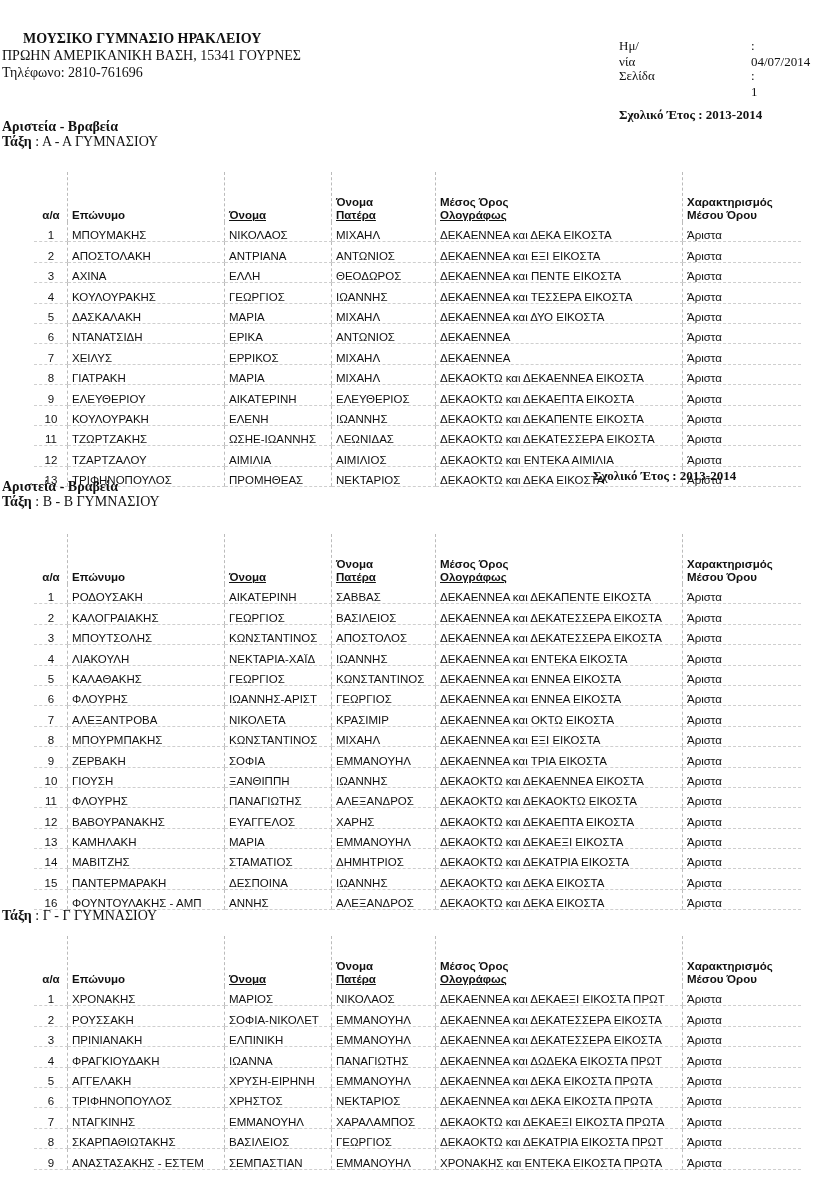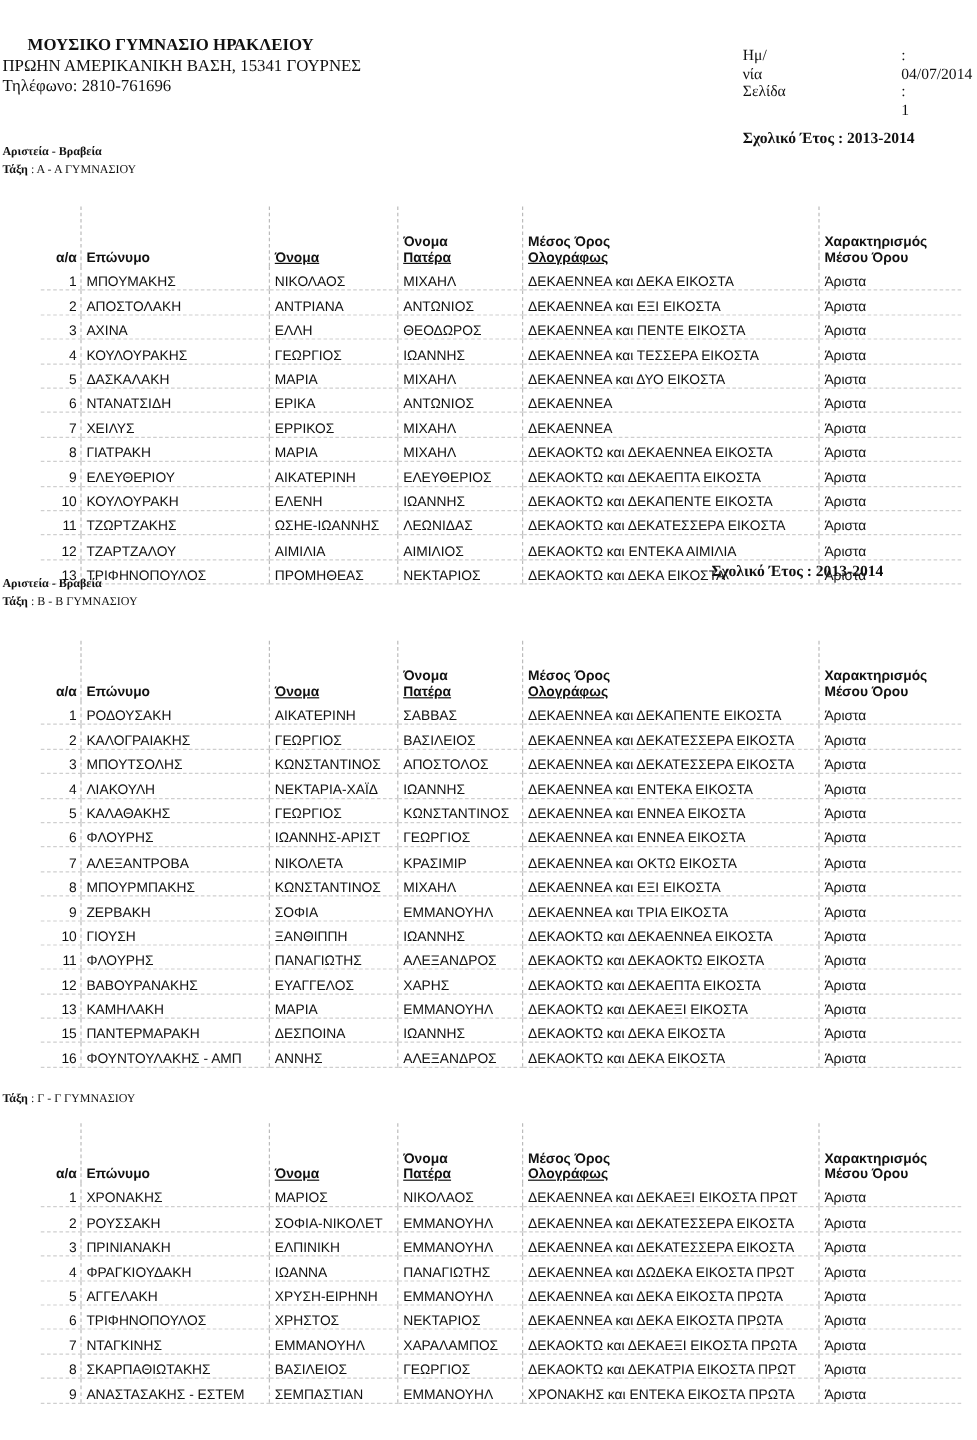--- a/index.html
+++ b/index.html
@@ -8,27 +8,27 @@
   .sans { font-family: "Liberation Sans", "DejaVu Sans", sans-serif; }
 
   .hdr-left { position: absolute; left: 2px; top: 30px; font-size: 14px; line-height: 17px; }
   .hdr-left .school { font-weight: bold; margin-left: 21px; }
   .hdr-right { position: absolute; left: 619px; top: 38px; font-size: 13px; }
   .hdr-right .row { position: relative; height: 30px; }
   .hdr-right .lbl { position: absolute; left: 0; }
   .hdr-right .val { position: absolute; left: 90px; margin-left: 42px; }
 
   .year { position: absolute; font-size: 13px; font-weight: bold; }
-  .sec-title { position: absolute; left: 2px; font-size: 10px; line-height: 15px; }
+  .sec-title { position: absolute; left: 2px; font-size: 14px; line-height: 15px; }
   .sec-title .b { font-weight: bold; }
 
   table.grid { position: absolute; left: 34px; border-collapse: collapse; font-size: 11.5px; }
   table.grid td { padding: 0 4px; height: 19.4px; white-space: nowrap; border-bottom: 1px dashed #cfcfcf; vertical-align: bottom; }
   table.grid tr.hd td { font-weight: bold; border-bottom: none; vertical-align: bottom; padding-bottom: 0; line-height: 13px; height: 50px; }
-  table.grid td.num { text-align: right; width: 26px; padding-right: 3px; }
+  table.grid td.num { text-align: center; width: 26px; padding-right: 3px; }
   table.grid td.c-sur { width: 148px; border-left: 1px dashed #bbb; }
   table.grid td.c-fn { width: 98px; border-left: 1px dashed #bbb; }
   table.grid td.c-pn { width: 95px; border-left: 1px dashed #bbb; }
   table.grid td.c-avg { width: 238px; border-left: 1px dashed #bbb; }
   table.grid td.c-ch { width: 110px; border-left: 1px dashed #bbb; }
   .u { text-decoration: underline; }
 </style>
 </head>
 <body>
 
@@ -301,20 +301,28 @@
       </tr>
       <tr>
         <td class="num">13</td>
         <td class="c-sur">ΚΑΜΗΛΑΚΗ</td>
         <td class="c-fn">ΜΑΡΙΑ</td>
         <td class="c-pn">ΕΜΜΑΝΟΥΗΛ</td>
         <td class="c-avg">ΔΕΚΑΟΚΤΩ και ΔΕΚΑΕΞΙ ΕΙΚΟΣΤΑ</td>
         <td class="c-ch">Άριστα</td>
       </tr>
       <tr>
+        <td class="num">14</td>
+        <td class="c-sur">ΜΑΒΙΤΖΗΣ</td>
+        <td class="c-fn">ΣΤΑΜΑΤΙΟΣ</td>
+        <td class="c-pn">ΔΗΜΗΤΡΙΟΣ</td>
+        <td class="c-avg">ΔΕΚΑΟΚΤΩ και ΔΕΚΑΤΡΙΑ ΕΙΚΟΣΤΑ</td>
+        <td class="c-ch">Άριστα</td>
+      </tr>
+      <tr>
         <td class="num">15</td>
         <td class="c-sur">ΠΑΝΤΕΡΜΑΡΑΚΗ</td>
         <td class="c-fn">ΔΕΣΠΟΙΝΑ</td>
         <td class="c-pn">ΙΩΑΝΝΗΣ</td>
         <td class="c-avg">ΔΕΚΑΟΚΤΩ και ΔΕΚΑ ΕΙΚΟΣΤΑ</td>
         <td class="c-ch">Άριστα</td>
       </tr>
       <tr>
         <td class="num">16</td>
         <td class="c-sur">ΦΟΥΝΤΟΥΛΑΚΗΣ - ΑΜΠ</td>

